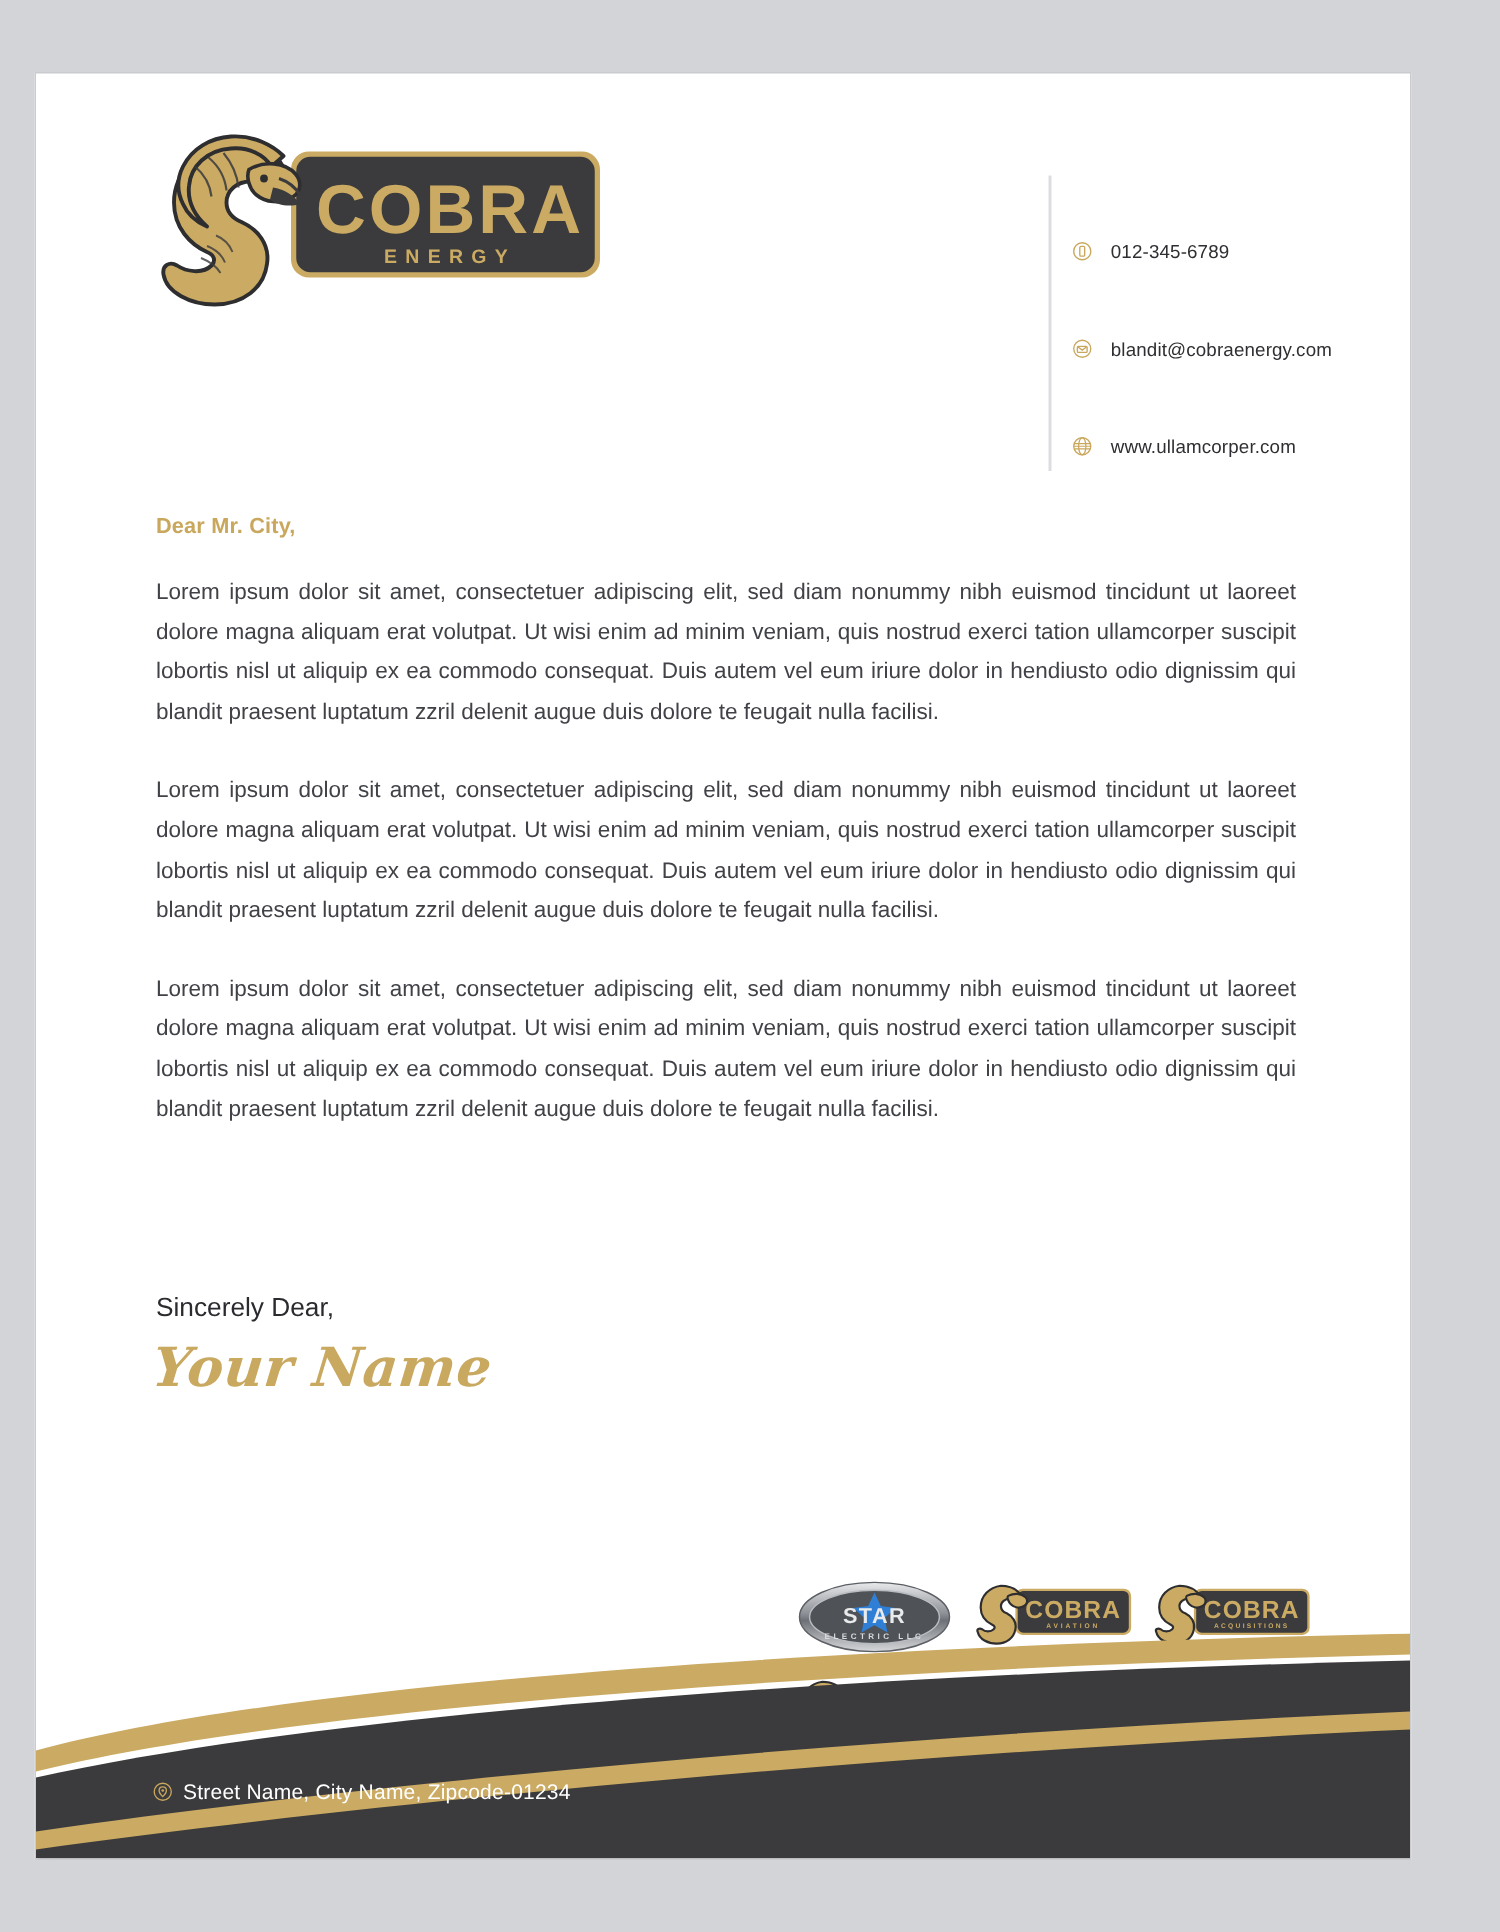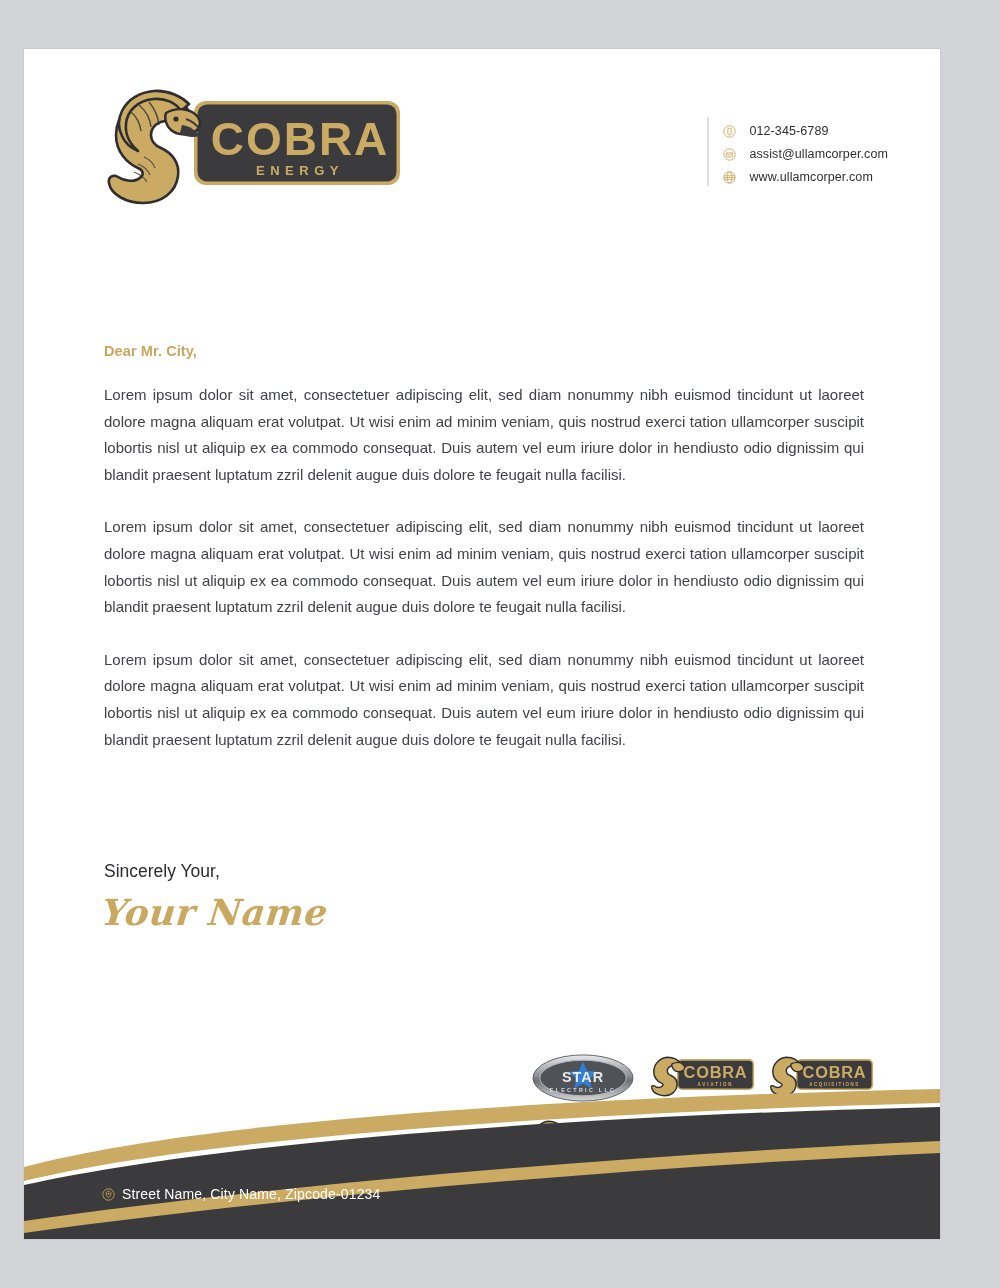--- a/index.html
+++ b/index.html
@@ -23,24 +23,25 @@
 
   .logo-main { position: absolute; left: 70px; top: 34px; width: 310px; height: 125px; }
   .logo-main svg { width: 100%; height: 100%; display: block; }
 
   .contact {
     position: absolute; right: 52px; top: 68px;
     padding-left: 14px;
     border-left: 2px solid #dcdde0;
   }
   .contact-row {
-    display: flex; align-items: flex-end;
+    display: flex; align-items: flex-start;
     gap: 13px;
     height: 21px;
     margin-bottom: 2px;
+    margin-top: 44px;
   }
   .contact-row .txt {
     font-size: 12.5px; color: #2f2f33; letter-spacing: .1px;
     white-space: nowrap;
   }
   .cicon { width: 13px; height: 13px; flex: 0 0 13px; display:block; }
 
   
   .salutation {
     position: absolute; left: 80px; top: 294px;
@@ -145,21 +146,21 @@
         </svg>
         <span class="txt">012-345-6789</span>
       </div>
 
       <div class="contact-row">
         <svg class="cicon" viewBox="0 0 16 16">
           <circle cx="8" cy="8" r="7" fill="none" stroke="#c9a75c" stroke-width="1.1"></circle>
           <rect x="4" y="6" width="8" height="5" rx=".8" fill="none" stroke="#c9a75c" stroke-width="1.1"></rect>
           <path d="M4.3 6.4 8 9.1l3.7-2.7" fill="none" stroke="#c9a75c" stroke-width="1.1"></path>
         </svg>
-        <span class="txt">assist@ullamcorper.com</span>
+        <span class="txt">blandit@cobraenergy.com</span>
       </div>
 
       <div class="contact-row">
         <svg class="cicon" viewBox="0 0 16 16">
           <circle cx="8" cy="8" r="7" fill="none" stroke="#c9a75c" stroke-width="1.1"></circle>
           <ellipse cx="8" cy="8" rx="3" ry="7" fill="none" stroke="#c9a75c" stroke-width="1"></ellipse>
           <path d="M1.4 5.8h13.2M1.4 10.2h13.2M1 8h14" stroke="#c9a75c" stroke-width="1" fill="none"></path>
         </svg>
         <span class="txt">www.ullamcorper.com</span>
       </div>
@@ -168,21 +169,21 @@
   </div>
 
   <div class="salutation">Dear Mr. City,</div>
 
   <div class="body-copy">
     <p>Lorem ipsum dolor sit amet, consectetuer adipiscing elit, sed diam nonummy nibh euismod tincidunt ut laoreet dolore magna aliquam erat volutpat. Ut wisi enim ad minim veniam, quis nostrud exerci tation ullamcorper suscipit lobortis nisl ut aliquip ex ea commodo consequat. Duis autem vel eum iriure dolor in hendiusto odio dignissim qui blandit praesent luptatum zzril delenit augue duis dolore te feugait nulla facilisi.</p>
     <p>Lorem ipsum dolor sit amet, consectetuer adipiscing elit, sed diam nonummy nibh euismod tincidunt ut laoreet dolore magna aliquam erat volutpat. Ut wisi enim ad minim veniam, quis nostrud exerci tation ullamcorper suscipit lobortis nisl ut aliquip ex ea commodo consequat. Duis autem vel eum iriure dolor in hendiusto odio dignissim qui blandit praesent luptatum zzril delenit augue duis dolore te feugait nulla facilisi.</p>
     <p>Lorem ipsum dolor sit amet, consectetuer adipiscing elit, sed diam nonummy nibh euismod tincidunt ut laoreet dolore magna aliquam erat volutpat. Ut wisi enim ad minim veniam, quis nostrud exerci tation ullamcorper suscipit lobortis nisl ut aliquip ex ea commodo consequat. Duis autem vel eum iriure dolor in hendiusto odio dignissim qui blandit praesent luptatum zzril delenit augue duis dolore te feugait nulla facilisi.</p>
   </div>
 
-  <div class="signoff">Sincerely Your,</div>
+  <div class="signoff">Sincerely Dear,</div>
   <div class="signature">Your Name</div>
 
   <div class="partners">
 
     <div class="partner">
       <svg viewBox="0 0 108 52" width="104" height="50">
         <defs>
           <linearGradient id="chrome" x1="0" y1="0" x2="0" y2="1">
             <stop offset="0" stop-color="#e9eaec"></stop>
             <stop offset=".45" stop-color="#8d9096"></stop>

